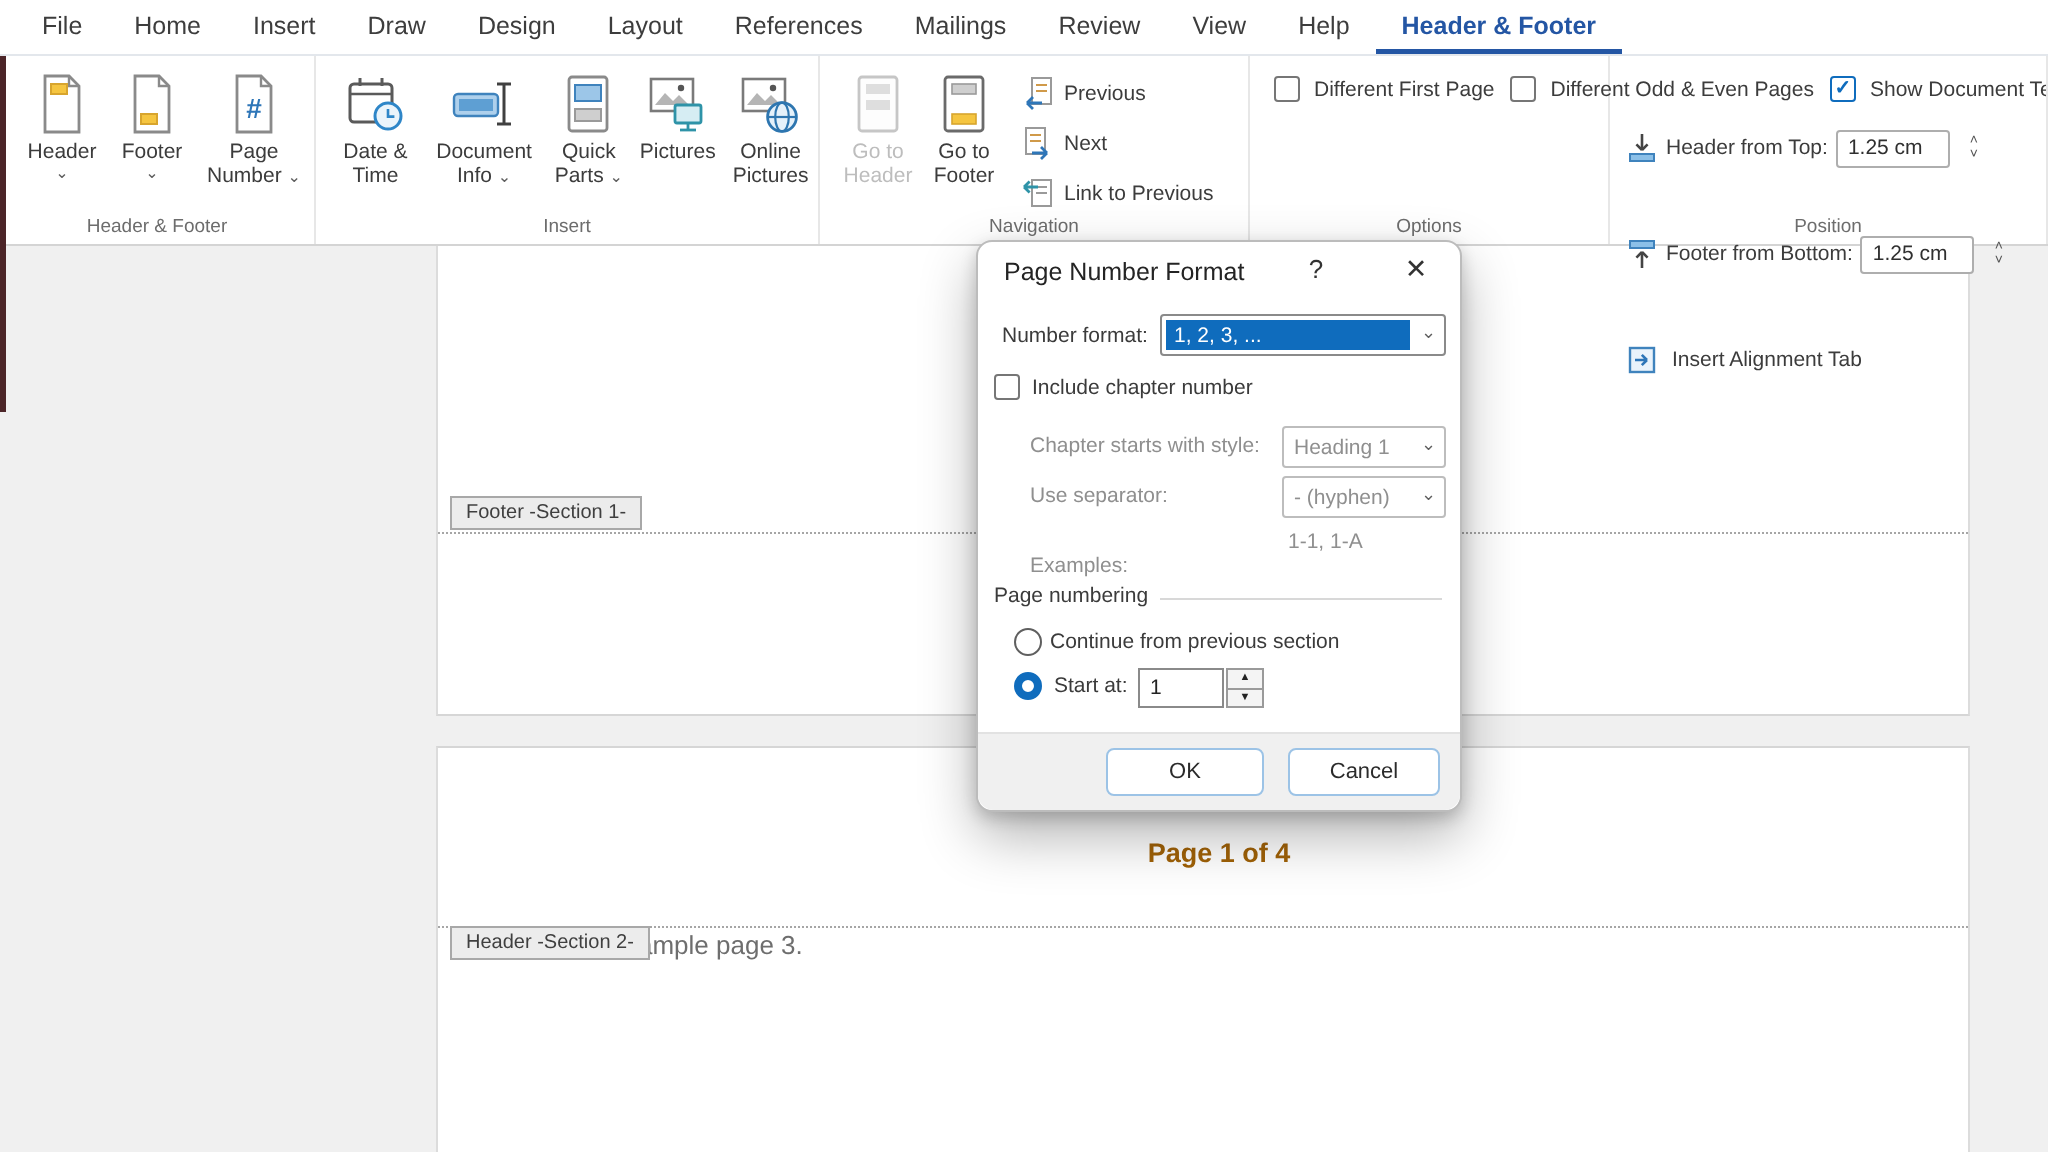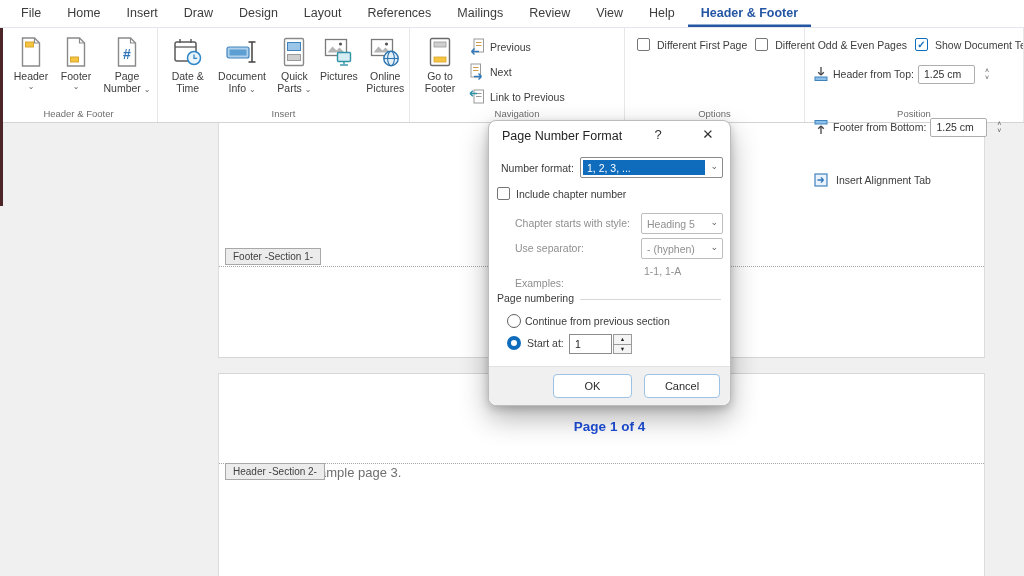--- a/index.html
+++ b/index.html
@@ -43,21 +43,21 @@
   .doc { position:absolute; top:123px; left:0; right:0; bottom:0; background:#f0f0f0; }
   .page { position:absolute; background:#fff; }
   .page1 { left:218px; top:0; width:767px; height:235px;
     border-left:1px solid #dcdcdc; border-right:1px solid #dcdcdc; border-bottom:1px solid #d6d6d6; }
   .page2 { left:218px; top:250px; width:767px; height:203px;
     border-left:1px solid #dcdcdc; border-right:1px solid #dcdcdc; border-top:1px solid #d6d6d6; }
   .dotline { position:absolute; left:0; right:0; border-top:1.5px dotted #a6a6a6; }
   .sec-tag { position:absolute; font-size:10px; color:#3f3f3f; background:#ececec;
     border:1px solid #a8a8a8; padding:2px 7px 2px; white-space:nowrap; z-index:2; }
   .pagenum { position:absolute; top:45px; left:16px; right:0; text-align:center;
-    font-size:13.5px; font-weight:700; color:#1d4ed8; }
+    font-size:13.5px; font-weight:700; color:#a16207; }
   .bodytext { position:absolute; top:91px; left:100px; font-size:13px; color:#6e6e6e; }
   .edge-strip { position:absolute; left:0; top:28px; width:3px; height:178px; background:#4c2528; z-index:7; }
   
   .dialog { position:absolute; left:488px; top:120px; width:243px; height:286px; background:#fff;
     border:1px solid #bcbcbc; border-radius:8px; z-index:10; font-size:11px; color:#3b3b3b;
     box-shadow:0 12px 28px rgba(0,0,0,.30), 0 3px 8px rgba(0,0,0,.18); }
   .dlg-title { position:absolute; left:13px; top:8px; font-size:12.5px; color:#242424; }
   .dlg-help { position:absolute; left:160px; top:6px; width:18px; text-align:center; font-size:13px; color:#333; }
   .dlg-close { position:absolute; left:209px; top:5px; width:20px; text-align:center; font-size:13.5px; color:#333; }
   .dlg-label { position:absolute; font-size:10.5px; color:#3b3b3b; white-space:nowrap; }
@@ -207,20 +207,30 @@
               </svg>
           </div>
           <div class="bb-label"><span>Online Pictures</span></div>
         </div>
       </div>
       <div class="rg-label">Insert</div>
     </div>
 
     <div class="rgroup" style="width:215px">
       <div class="rg-content" style="padding-left:8px">
+        <div class="bigbtn disabled-btn" style="width:42px">
+          <div class="bb-icon">
+            <svg width="24" height="30" viewBox="0 0 24 30">
+                <rect x="2.5" y="1.5" width="19" height="27" rx="1.5" fill="#fdfdfd" stroke="#c6c6c6" stroke-width="1.4"></rect>
+                <rect x="6" y="5" width="12" height="5" fill="#dedede"></rect>
+                <rect x="6" y="13" width="12" height="5" fill="#dedede"></rect>
+              </svg>
+          </div>
+          <div class="bb-label"><span>Go to Header</span></div>
+        </div>
         <div class="bigbtn" style="width:44px">
           <div class="bb-icon">
             <svg width="24" height="30" viewBox="0 0 24 30">
                 <rect x="2.5" y="1.5" width="19" height="27" rx="1.5" fill="#fff" stroke="#6a6a6a" stroke-width="1.4"></rect>
                 <rect x="6" y="5" width="12" height="5" fill="#cfcfcf" stroke="#9a9a9a" stroke-width="0.8"></rect>
                 <rect x="6" y="20" width="12" height="5" fill="#f5c540" stroke="#d8a52e" stroke-width="0.8"></rect>
               </svg>
           </div>
           <div class="bb-label"><span>Go to Footer</span></div>
         </div>
@@ -351,21 +361,21 @@
     <div class="dd" style="left:91px; top:36px; width:143px;">
       <div class="dd-sel">1, 2, 3, ...</div>
       <span class="dd-chev">⌄</span>
     </div>
 
     <div class="dlg-cbox"></div>
     <div class="dlg-label" style="left:27px; top:67px;">Include chapter number</div>
 
     <div class="dlg-label dim" style="left:26px; top:96px;">Chapter starts with style:</div>
     <div class="dd dim-dd" style="left:152px; top:92px; width:82px;">
-      <span class="dd-text">Heading 5</span>
+      <span class="dd-text">Heading 1</span>
       <span class="dd-chev">⌄</span>
     </div>
 
     <div class="dlg-label dim" style="left:26px; top:121px;">Use separator:</div>
     <div class="dd dim-dd" style="left:152px; top:117px; width:82px;">
       <span class="dd-text">-   (hyphen)</span>
       <span class="dd-chev">⌄</span>
     </div>
 
     <div class="dlg-label dim" style="left:26px; top:156px;">Examples:</div>

